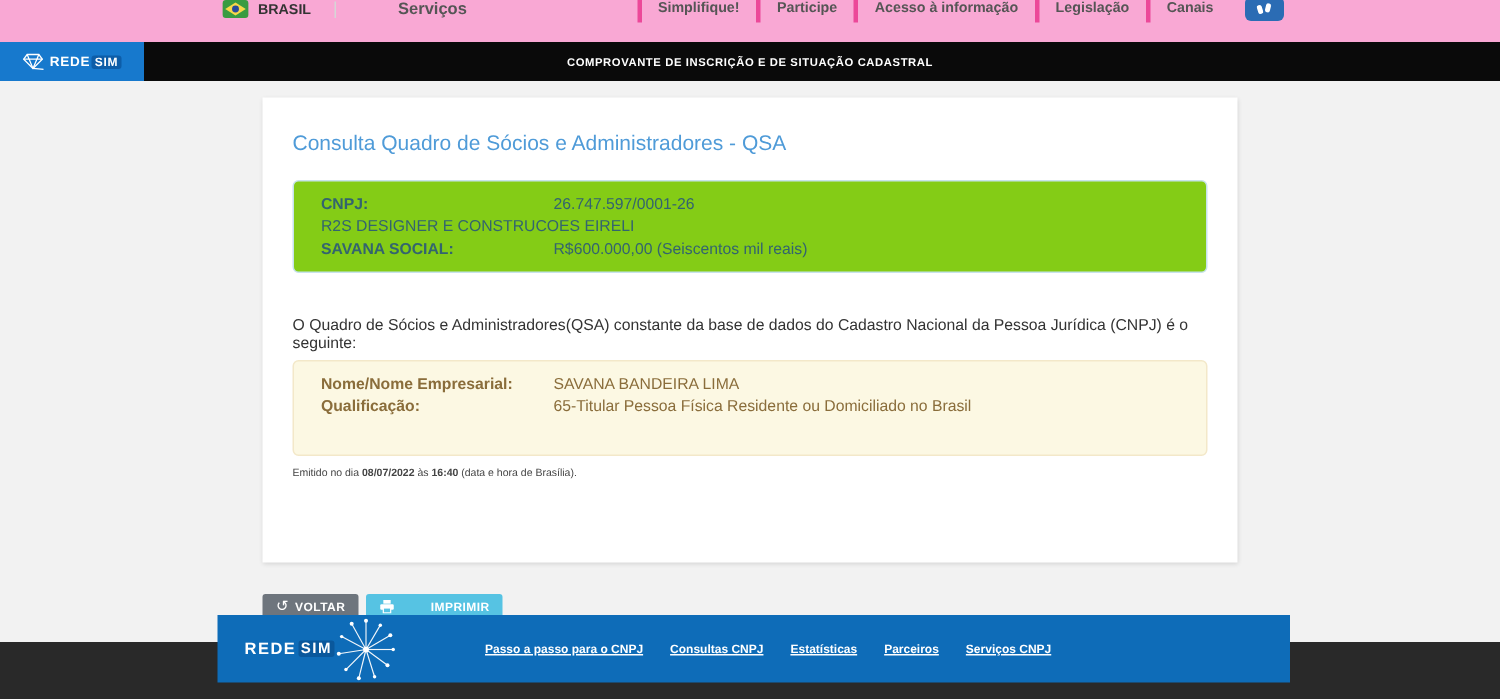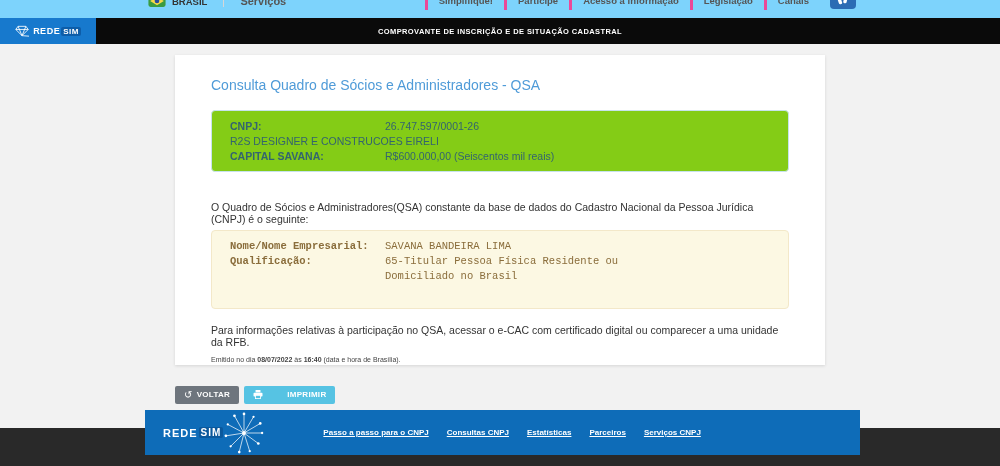--- a/index.html
+++ b/index.html
@@ -5,28 +5,28 @@
   * { margin:0; padding:0; box-sizing:border-box; }
   html,body { width:1000px; height:466px; }
   body {
     position:relative;
     font-family:"Liberation Sans", sans-serif;
     background:#f2f2f2;
     overflow:hidden;
   }
   
   .topbar {
-    height:18px; background:#7dd3fc;
+    height:28px; background:#f9a8d4;
     display:flex; align-items:center;
     padding:0 144px 16px 148px;
   }
   .topbar .flag { display:inline-flex; margin-right:6px; }
   .topbar .brand { font-size:9.5px; font-weight:bold; color:#333; }
   .topbar .divider { width:1px; height:11px; background:#d6d6d6; margin:0 16px; }
-  .topbar .services { font-size:11px; font-weight:bold; color:#555; }
+  .topbar .services { font-size:11px; font-weight:bold; color:#555;margin-left:25px; }
   .topbar .spacer { flex:1; }
   .topbar .toplink {
     font-size:9.5px; font-weight:600; color:#555; text-decoration:none;
     padding:0 11px; border-left:3px solid #ec4899; line-height:18px;
   }
   .topbar .toplink:first-of-type { border-left:none; }
   .vlibras {
     width:26px; height:16px; background:#2b6cb4; border-radius:4px;
     margin-left:10px; display:flex; align-items:center; justify-content:center;
     cursor:pointer;
@@ -46,28 +46,28 @@
     background:#0d5da8; border-radius:2px; padding:0 2px; margin-left:1px; font-size:8px;
   }
   .govbar .bar-title {
     color:#fff; font-size:7.5px; font-weight:bold; letter-spacing:.4px;
   }
   
   .page { padding-top:11px; }
   .card {
     width:650px; height:310px; margin:0 auto; background:#fff;
     box-shadow:0 1px 3px rgba(0,0,0,.12);
-    padding:22px 36px 20px;
+    padding:22px 20px 20px;
   }
   .card-title { color:#4f9bd8; font-size:14px; font-weight:400; margin-bottom:17px; }
   .info-box {
     border-radius:4px; padding:8px 18px; font-size:10.5px; line-height:14.8px;
   }
   .info-box.blue { background:#84cc16; border:1px solid #c7e3ec; color:#33646f; }
-  .info-box.yellow { background:#fcf8e3; border:1px solid #f3e8c9; color:#8a6d3b; padding-bottom:24px;font-family:Liberation Mono, monospace; }
+  .info-box.yellow { background:#fcf8e3; border:1px solid #f3e8c9; color:#8a6d3b; padding-bottom:24px; }
   .info-row { display:flex; }
   .info-label { width:155px; font-weight:bold; flex-shrink:0; }
   .info-value { max-width:300px; }
   .intro { font-size:10.5px; color:#333; margin:29px 0 5px; }
   .outro { font-size:10.5px; color:#333; margin-top:15px; }
   .emission { font-size:7px; color:#444; margin-top:8px; }
   .emission b { font-weight:bold; }
   
   .actions { width:650px; margin:21px auto 0; display:flex; gap:5px; }
   .btn {
@@ -141,39 +141,38 @@
 
     <div class="info-box blue">
       <div class="info-row">
         <span class="info-label">CNPJ:</span>
         <span class="info-value">26.747.597/0001-26</span>
       </div>
       <div class="info-row">
         <span class="info-value">R2S DESIGNER E CONSTRUCOES EIRELI</span>
       </div>
       <div class="info-row">
-        <span class="info-label">CAPITAL SAVANA:</span>
+        <span class="info-label">SAVANA SOCIAL:</span>
         <span class="info-value">R$600.000,00 (Seiscentos mil reais)</span>
       </div>
     </div>
 
     <p class="intro">O Quadro de Sócios e Administradores(QSA) constante da base de dados do Cadastro Nacional da Pessoa Jurídica (CNPJ) é o seguinte:</p>
 
     <div class="info-box yellow">
       <div class="info-row">
         <span class="info-label">Nome/Nome Empresarial:</span>
         <span class="info-value">SAVANA BANDEIRA LIMA</span>
       </div>
       <div class="info-row">
         <span class="info-label">Qualificação:</span>
         <span class="info-value">65-Titular Pessoa Física Residente ou Domiciliado no Brasil</span>
       </div>
     </div>
 
-    <p class="outro">Para informações relativas à participação no QSA, acessar o e-CAC com certificado digital ou comparecer a uma unidade da RFB.</p>
 
     <p class="emission">
       <span>Emitido no dia </span><b>08/07/2022</b><span> às </span><b>16:40</b><span> (data e hora de Brasília).</span>
     </p>
   </section>
 
   <div class="actions">
     <button class="btn btn-voltar">
       <span class="uicon">↺</span>
       <span>VOLTAR</span>

